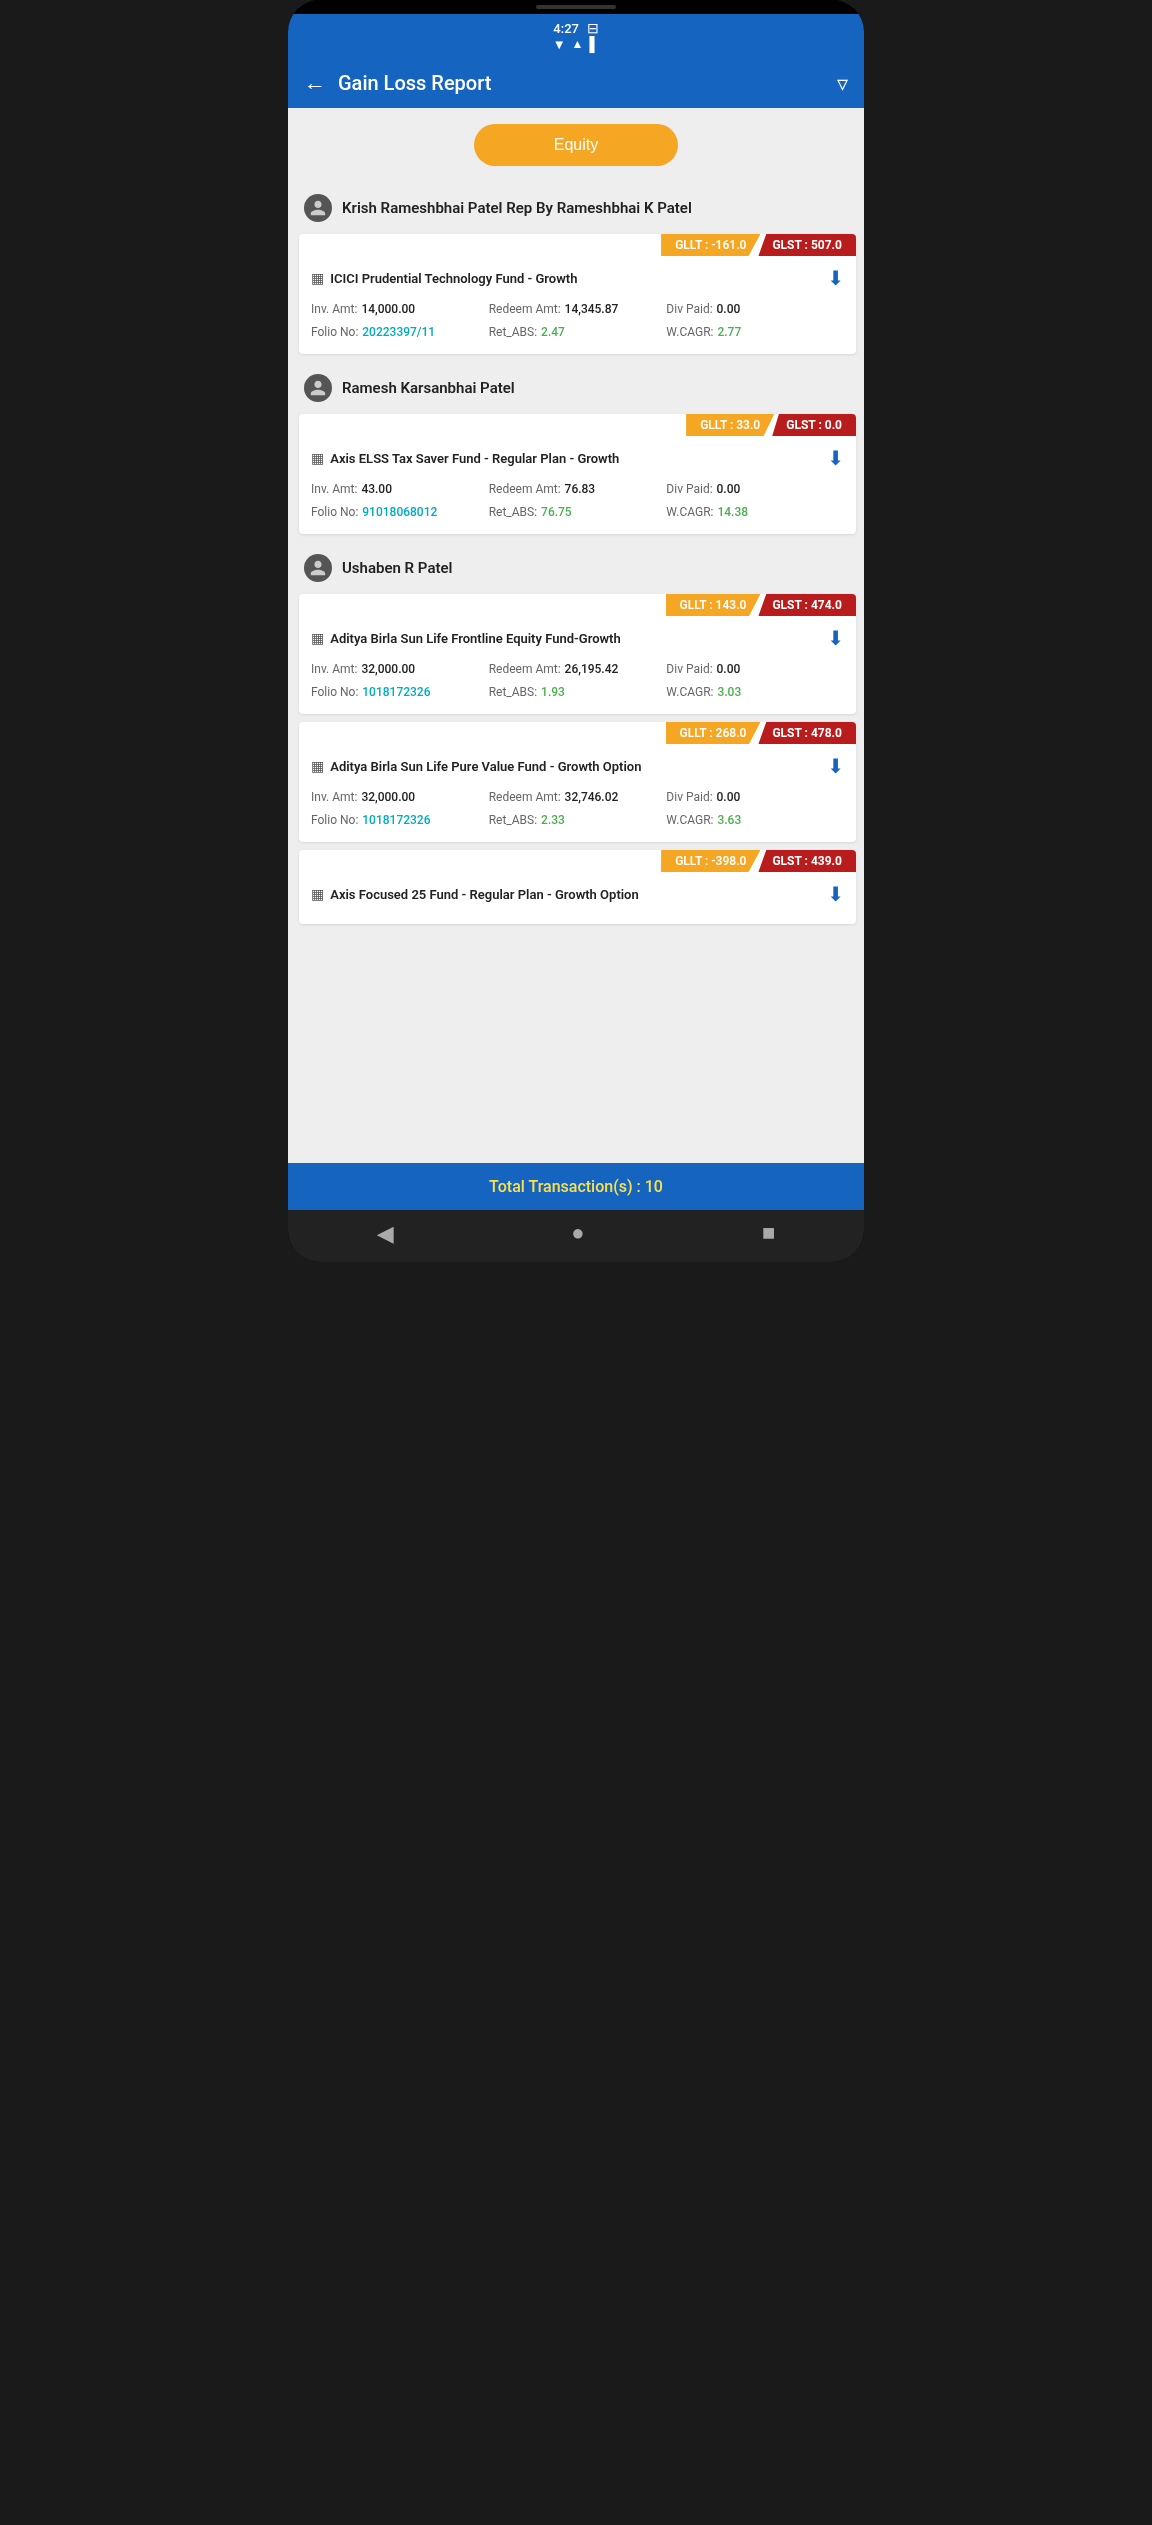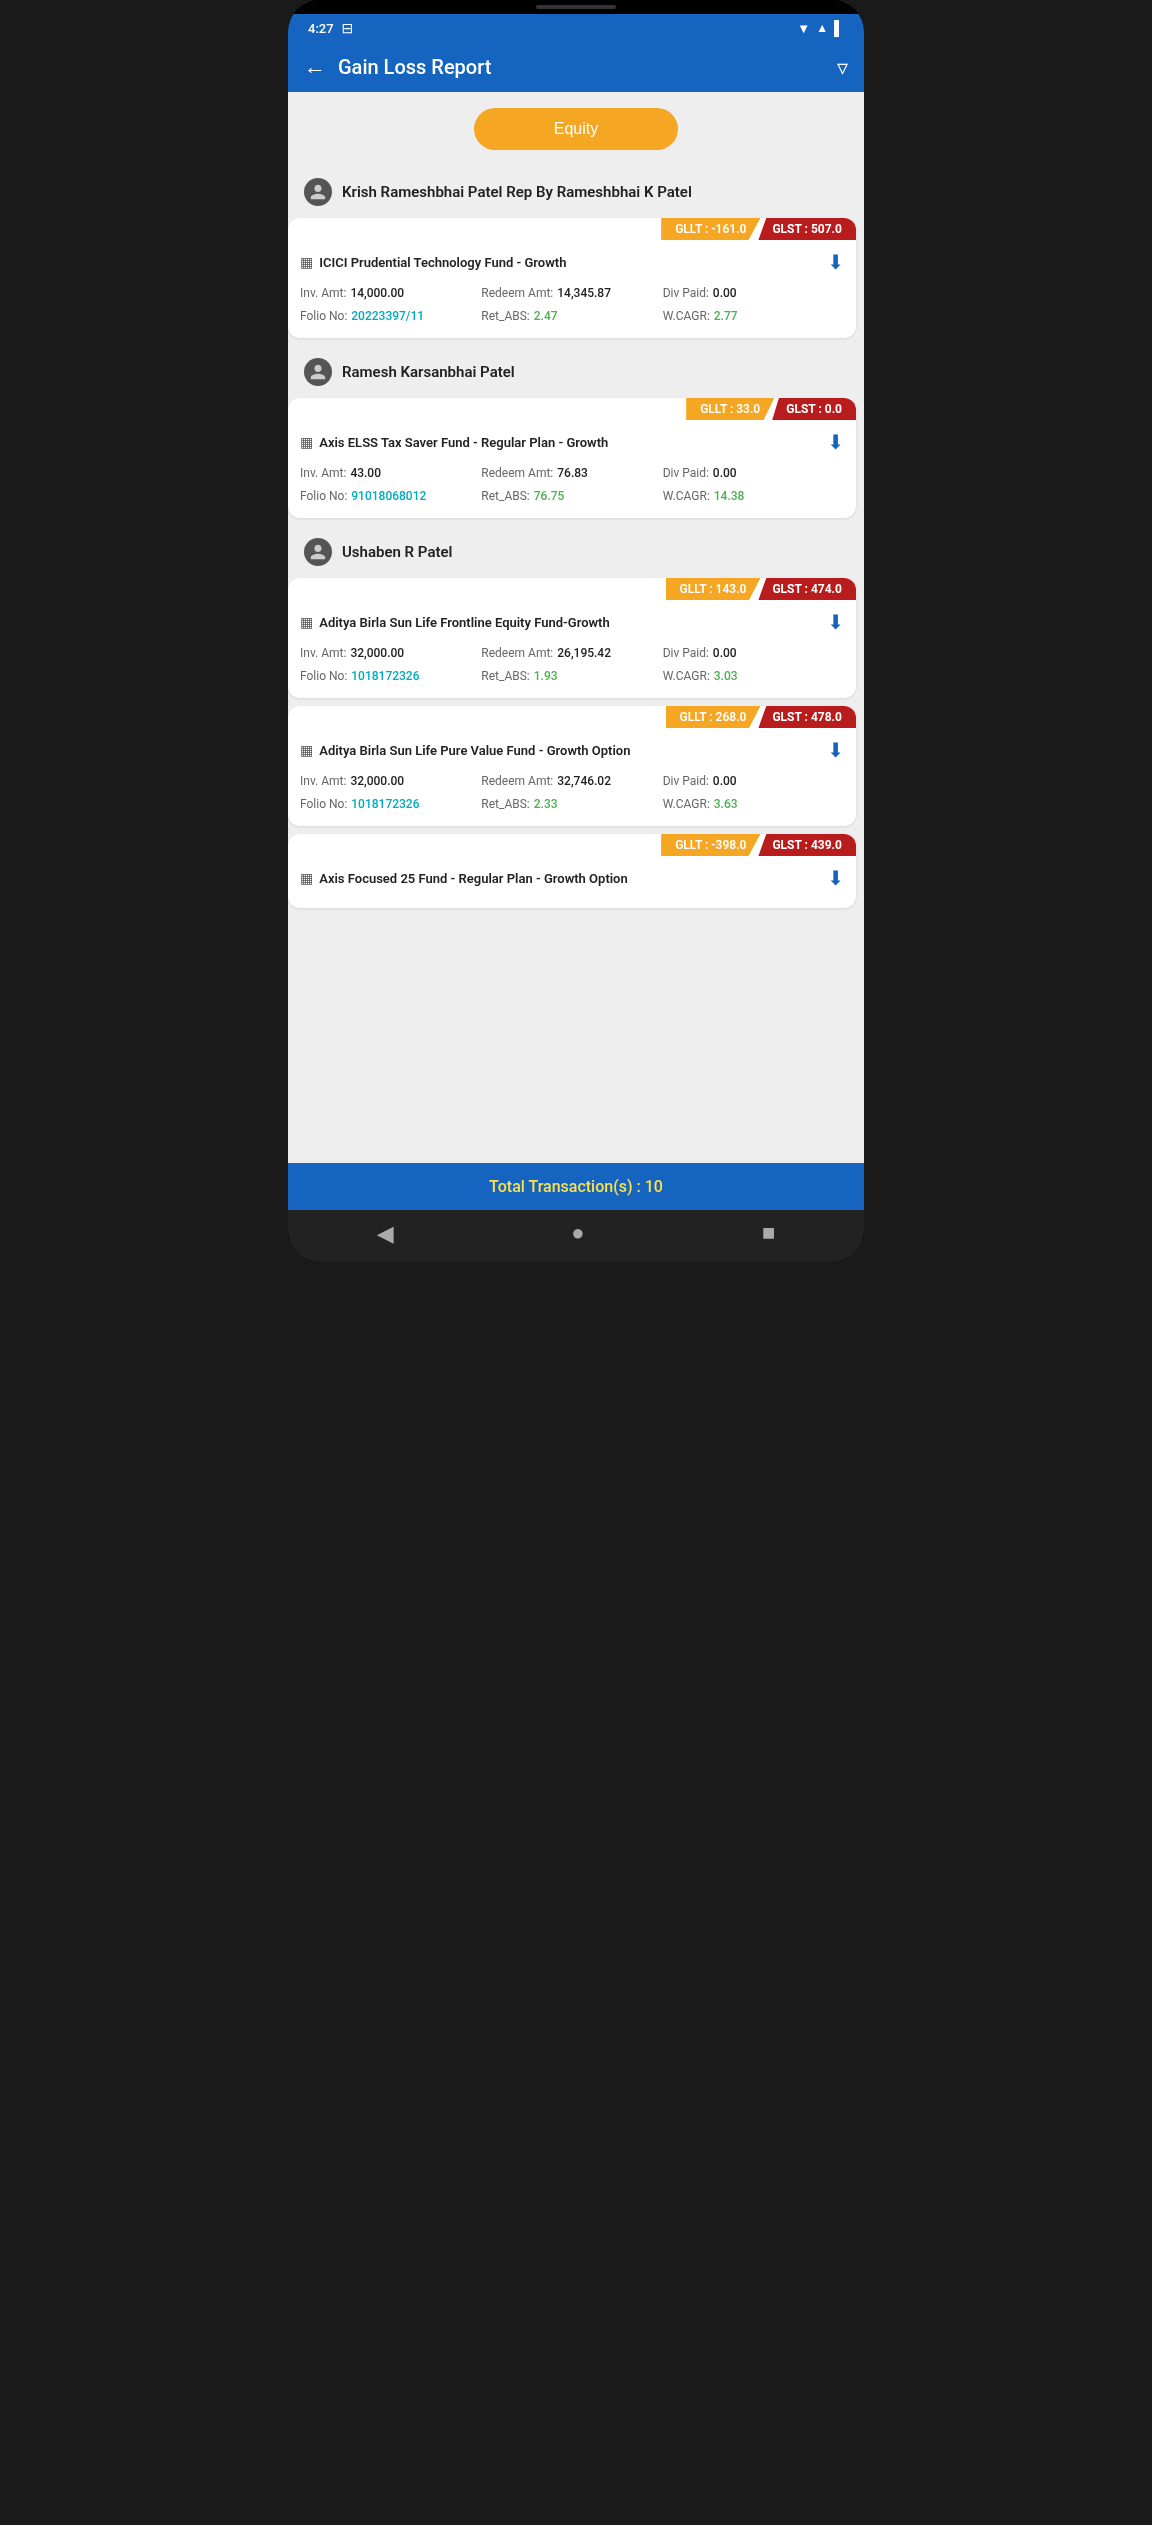--- a/index.html
+++ b/index.html
@@ -30,26 +30,26 @@
     }
     .speaker-line {
       width: 80px;
       height: 4px;
       background: #333;
       border-radius: 2px;
     }
     .status-bar {
       background: #1565C0;
       display: flex;
-      justify-content: space-between;
       align-items: center;
       padding: 6px 20px;
       color: white;
       font-size: 13px;
       font-weight: 500;
+      flex-direction: column;
     }
     .status-left { display: flex; align-items: center; gap: 8px; }
     .status-right { display: flex; align-items: center; gap: 6px; }
     .toolbar {
       background: #1565C0;
       display: flex;
       align-items: center;
       padding: 12px 16px;
       gap: 12px;
     }
@@ -112,22 +112,22 @@
       color: #ccc;
       font-size: 18px;
     }
     .investor-name {
       font-size: 15px;
       font-weight: 600;
       color: #222;
     }
     .fund-card {
       background: white;
-      margin: 4px 8px 8px 0;
-      border-radius: 12px;
+      margin: 4px 8px 8px 11px;
+      border-radius: 4px;
       overflow: hidden;
       box-shadow: 0 1px 3px rgba(0,0,0,0.1);
     }
     .gllt-pill {
       background: #F5A623;
       color: white;
       font-size: 12px;
       font-weight: 600;
       padding: 4px 14px;
       clip-path: polygon(0 0, 100% 0, 88% 100%, 0 100%);

